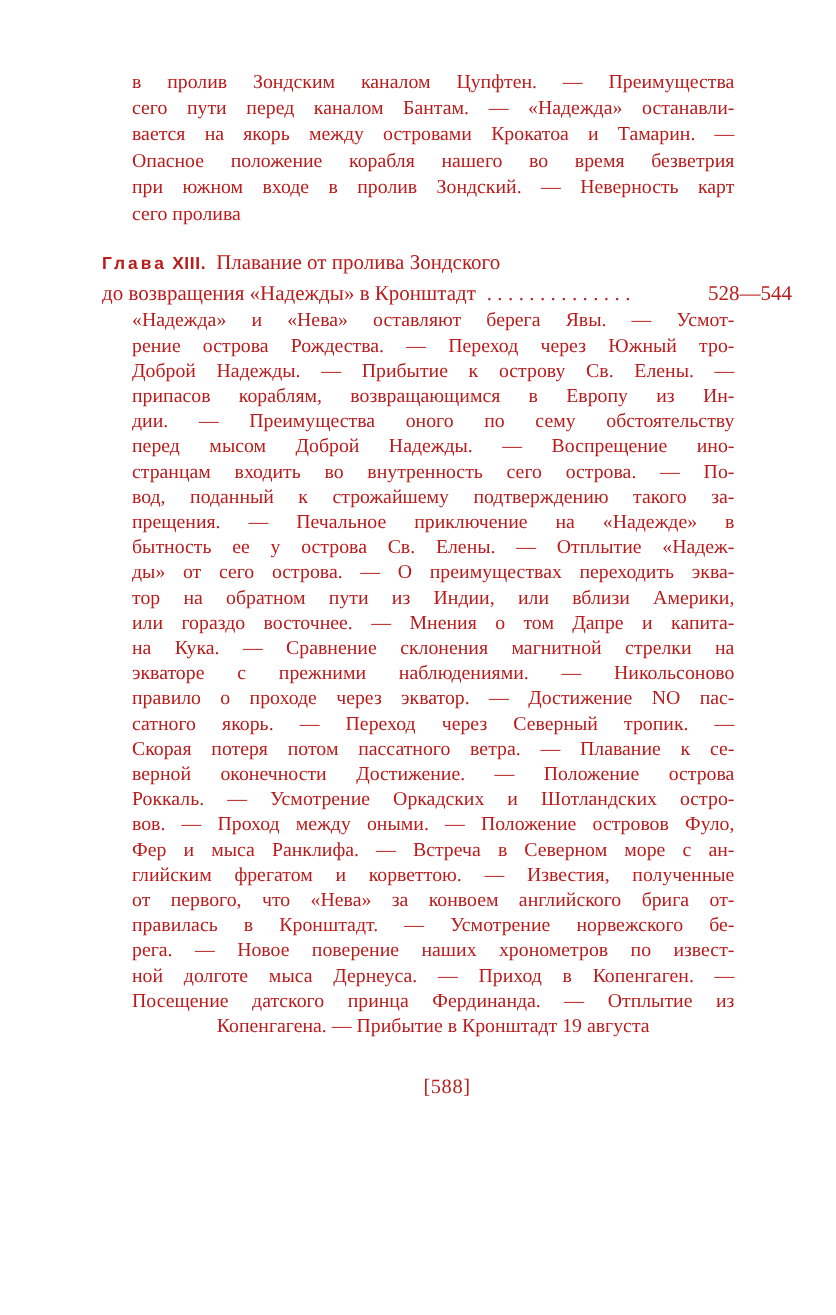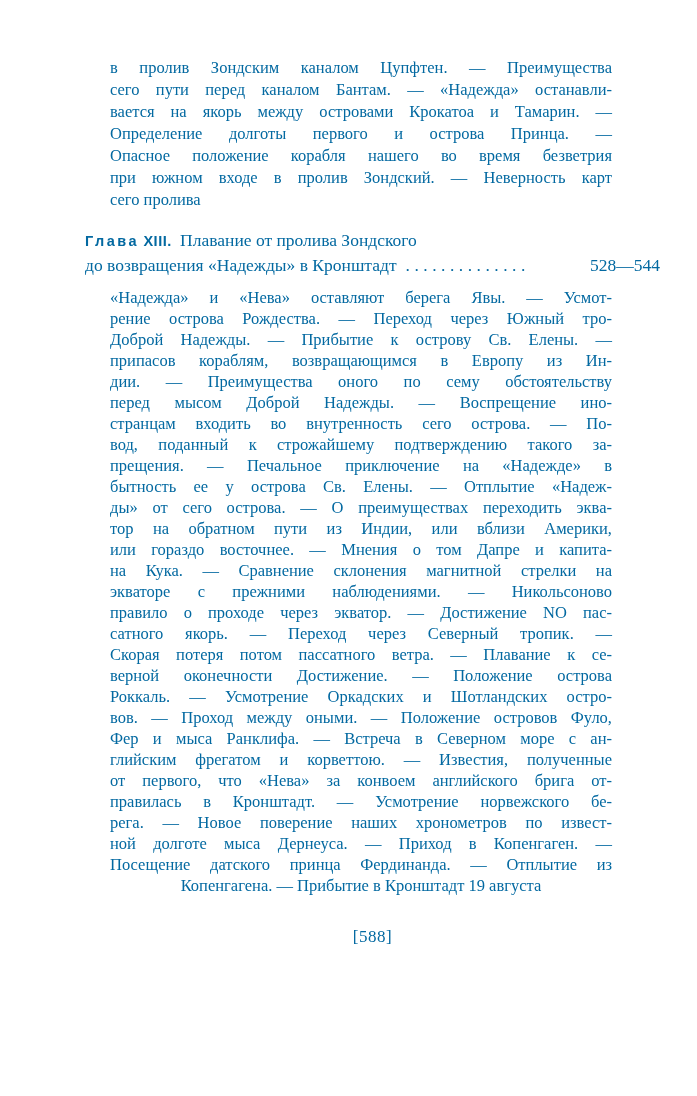--- a/index.html
+++ b/index.html
@@ -1,37 +1,37 @@
 <!DOCTYPE html>
 <html lang="ru"><head>
 <meta charset="utf-8">
 <style>
   * { margin: 0; padding: 0; box-sizing: border-box; }
   html, body { background: #ffffff; }
   .page {
     width: 697px;
     height: 1096px;
     background: #ffffff;
-    color: #0369a1;
+    color: #b91c1c;
     font-family: "Liberation Serif", "DejaVu Serif", serif;
     padding: 57px 37px 0 85px;
     position: relative;
     overflow: hidden;
   }
   .toc-paragraph { font-size: 16.5px; }
   .intro { line-height: 22px; }
   .summary { line-height: 21px; }
   .indent-block { margin-left: 25px; margin-right: 48px; }
   .text-line { text-align: justify; text-align-last: justify; }
   .last-left  .text-line:last-child { text-align-last: left; }
   .last-center .text-line:last-child { text-align-last: center; }
 
   .chapter-heading {
     margin-top: 17px;
-    margin-bottom: 10px;
+    margin-bottom: 0;
     font-size: 17.5px;
     line-height: 24px;
   }
   .chapter-label {
     font-family: "Liberation Sans", "DejaVu Sans", sans-serif;
     font-weight: 700;
     font-size: 14.5px;
     letter-spacing: 2.5px;
   }
   .chapter-numeral {
@@ -61,21 +61,20 @@
 </style>
 </head>
 <body>
 
 <div class="page">
 
   <div class="toc-paragraph intro indent-block last-left">
       <div class="text-line">в пролив Зондским каналом Цупфтен. — Преимущества</div>
       <div class="text-line">сего пути перед каналом Бантам. — «Надежда» останавли-</div>
       <div class="text-line">вается на якорь между островами Крокатоа и Тамарин. —</div>
-      <div class="text-line">Определение долготы первого и острова Принца. —</div>
       <div class="text-line">Опасное положение корабля нашего во время безветрия</div>
       <div class="text-line">при южном входе в пролив Зондский. — Неверность карт</div>
       <div class="text-line">сего пролива</div>
     </div>
 
   <div class="chapter-heading">
     <div class="heading-line1">
       <span class="chapter-label">Глава</span>
       <span class="chapter-numeral">XIII.</span>
       <span class="chapter-title">Плавание от пролива Зондского</span>

